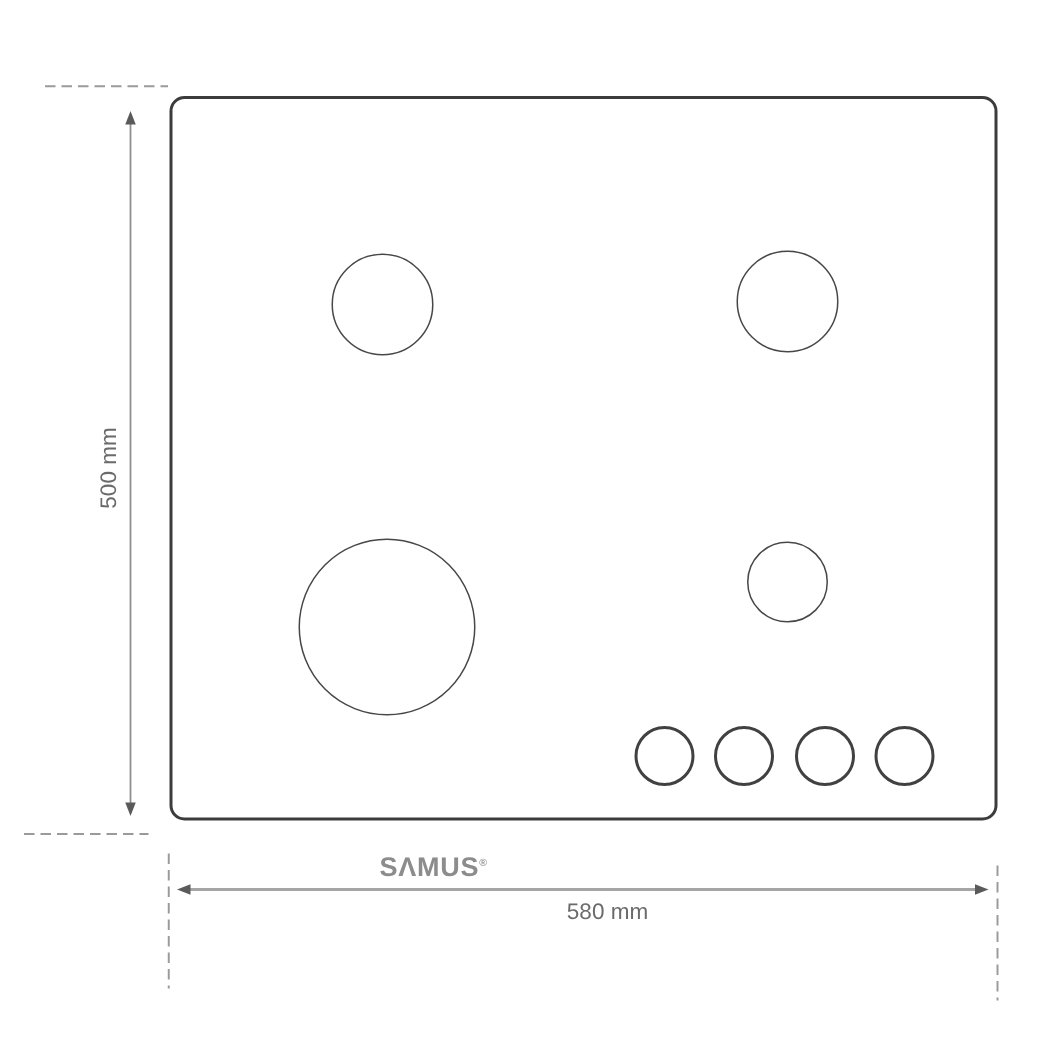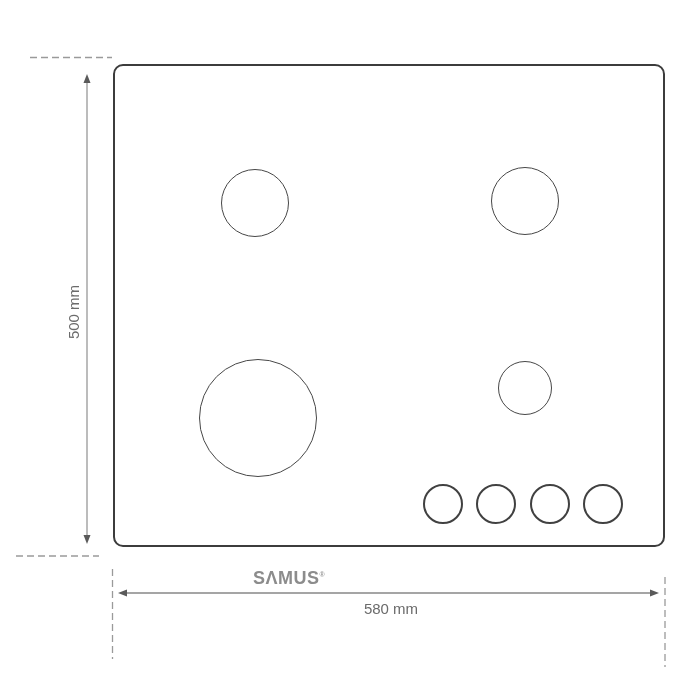--- a/index.html
+++ b/index.html
@@ -79,21 +79,21 @@
     font-size: 15px;
     line-height: 1;
     white-space: nowrap;
   }
   .dim-label.vertical {
     left: 73px;
     top: 312px;
     transform: translate(-50%, -50%) rotate(-90deg);
   }
   .dim-label.horizontal {
-    left: 391px;
+    left: 405px;
     top: 608px;
     transform: translate(-50%, -50%);
   }
   svg.overlay {
     position: absolute;
     left: 0;
     top: 0;
     width: 700px;
     height: 700px;
     pointer-events: none;

